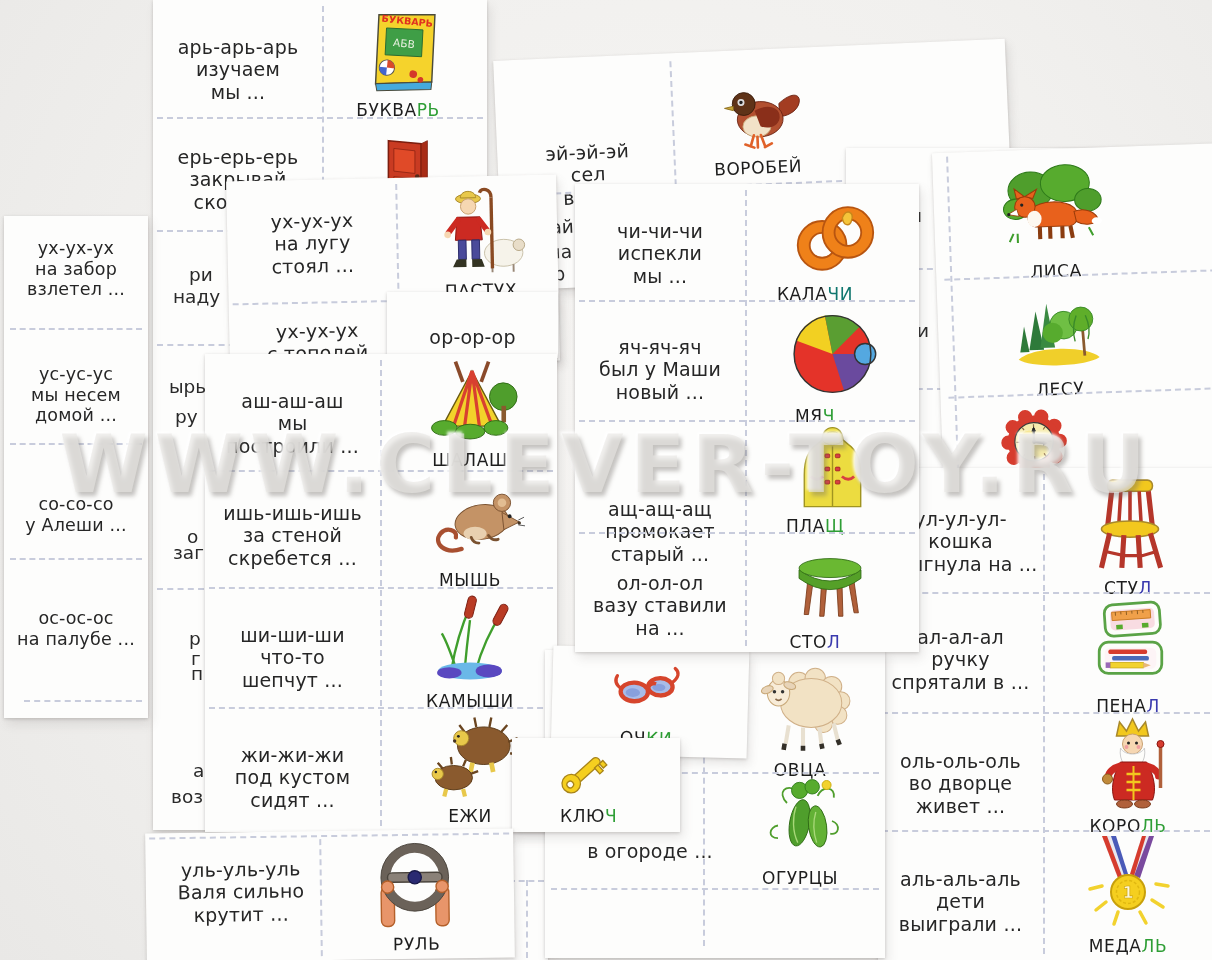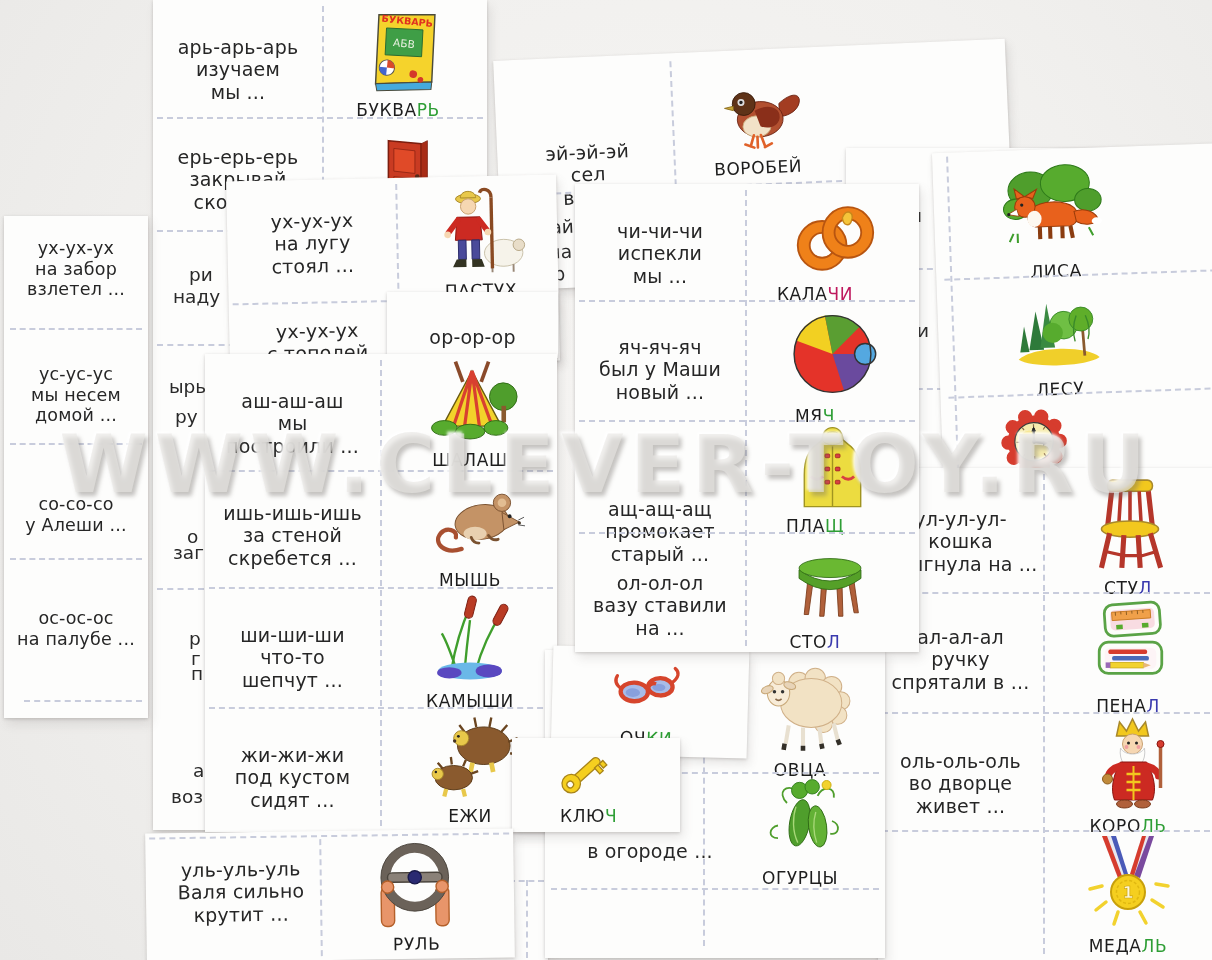--- a/index.html
+++ b/index.html
@@ -288,20 +288,23 @@
       <line x1="80" y1="30" x2="80" y2="72" stroke="#b0603a" stroke-width="3.5"></line>
       <circle cx="80" cy="28" r="3.5" fill="#d63c2e" stroke="#8a1510"></circle>
       <ellipse cx="44" cy="88" rx="8" ry="4" fill="#b0603a" stroke="#7a3a1a"></ellipse>
       <ellipse cx="62" cy="88" rx="8" ry="4" fill="#b0603a" stroke="#7a3a1a"></ellipse>
     </svg>
     <div class="label" style="left:175px;top:348px;width:150px;">
       <span>КОРО</span><span style="color: rgb(46, 158, 53);">ЛЬ</span>
     </div>
     <div class="dh" style="left:4px;top:362px;width:328px;"></div>
 
+    <div class="rhyme" style="left:0;top:400px;width:165px;">аль-аль-аль
+дети
+выиграли ...</div>
     <svg class="ico" viewBox="0 0 100 100" style="left:195px;top:366px;width:110px;height:100px;">
       <g stroke="#f2d22e" stroke-width="3.5" stroke-linecap="round">
         <path d="M24,52 l-12,3 M28,68 l-10,8 M40,78 l-4,12 M62,78 l6,11 M74,66 l11,7 M78,50 l12,2"></path>
       </g>
       <path d="M24,2 L40,44 L50,40 L36,2 Z" fill="#e8e8f0"></path>
       <path d="M24,2 L40,44 L44,42 L29,2 Z" fill="#d63c2e"></path>
       <path d="M33,2 L46,41 L50,40 L38,2 Z" fill="#4a5ab8"></path>
       <path d="M64,2 L52,40 L62,44 L76,2 Z" fill="#e8e8f0"></path>
       <path d="M71,2 L56,42 L62,44 L76,2 Z" fill="#7a4a9e"></path>
       <path d="M64,2 L52,40 L56,42 L68,2 Z" fill="#d63c2e"></path>
@@ -446,21 +449,21 @@
 испекли
 мы ...</div>
     <svg class="ico" viewBox="0 0 100 100" style="left:195px;top:8px;width:130px;height:92px;">
       <circle cx="36" cy="58" r="20" fill="none" stroke="#b85510" stroke-width="15"></circle>
       <circle cx="36" cy="58" r="20" fill="none" stroke="#ef8119" stroke-width="11"></circle>
       <circle cx="64" cy="44" r="21" fill="none" stroke="#b85510" stroke-width="15"></circle>
       <circle cx="64" cy="44" r="21" fill="none" stroke="#ef8119" stroke-width="11"></circle>
       <path d="M58,28 C62,18 71,21 68,31 C66,38 59,37 58,28 Z" fill="#f5c53a" stroke="#c8881a" stroke-width="1.5"></path>
     </svg>
     <div class="label" style="left:160px;top:100px;width:160px;">
-      <span>КАЛА</span><span style="color: #be185d;">ЧИ</span>
+      <span>КАЛА</span><span style="color: #0f766e;">ЧИ</span>
     </div>
     <div class="dh" style="left:4px;top:116px;width:336px;"></div>
 
     <div class="rhyme" style="left:0;top:152px;width:170px;">яч-яч-яч
 был у Маши
 новый ...</div>
     <svg class="ico" viewBox="0 0 100 100" style="left:200px;top:122px;width:115px;height:96px;">
       <circle cx="50" cy="50" r="40" fill="#e43329"></circle>
       <path d="M50,50 L12,36 A40,40 0 0 1 42,10 Z" fill="#f2d022"></path>
       <path d="M50,50 L42,10 A40,40 0 0 1 78,22 Z" fill="#5a9e32"></path>

